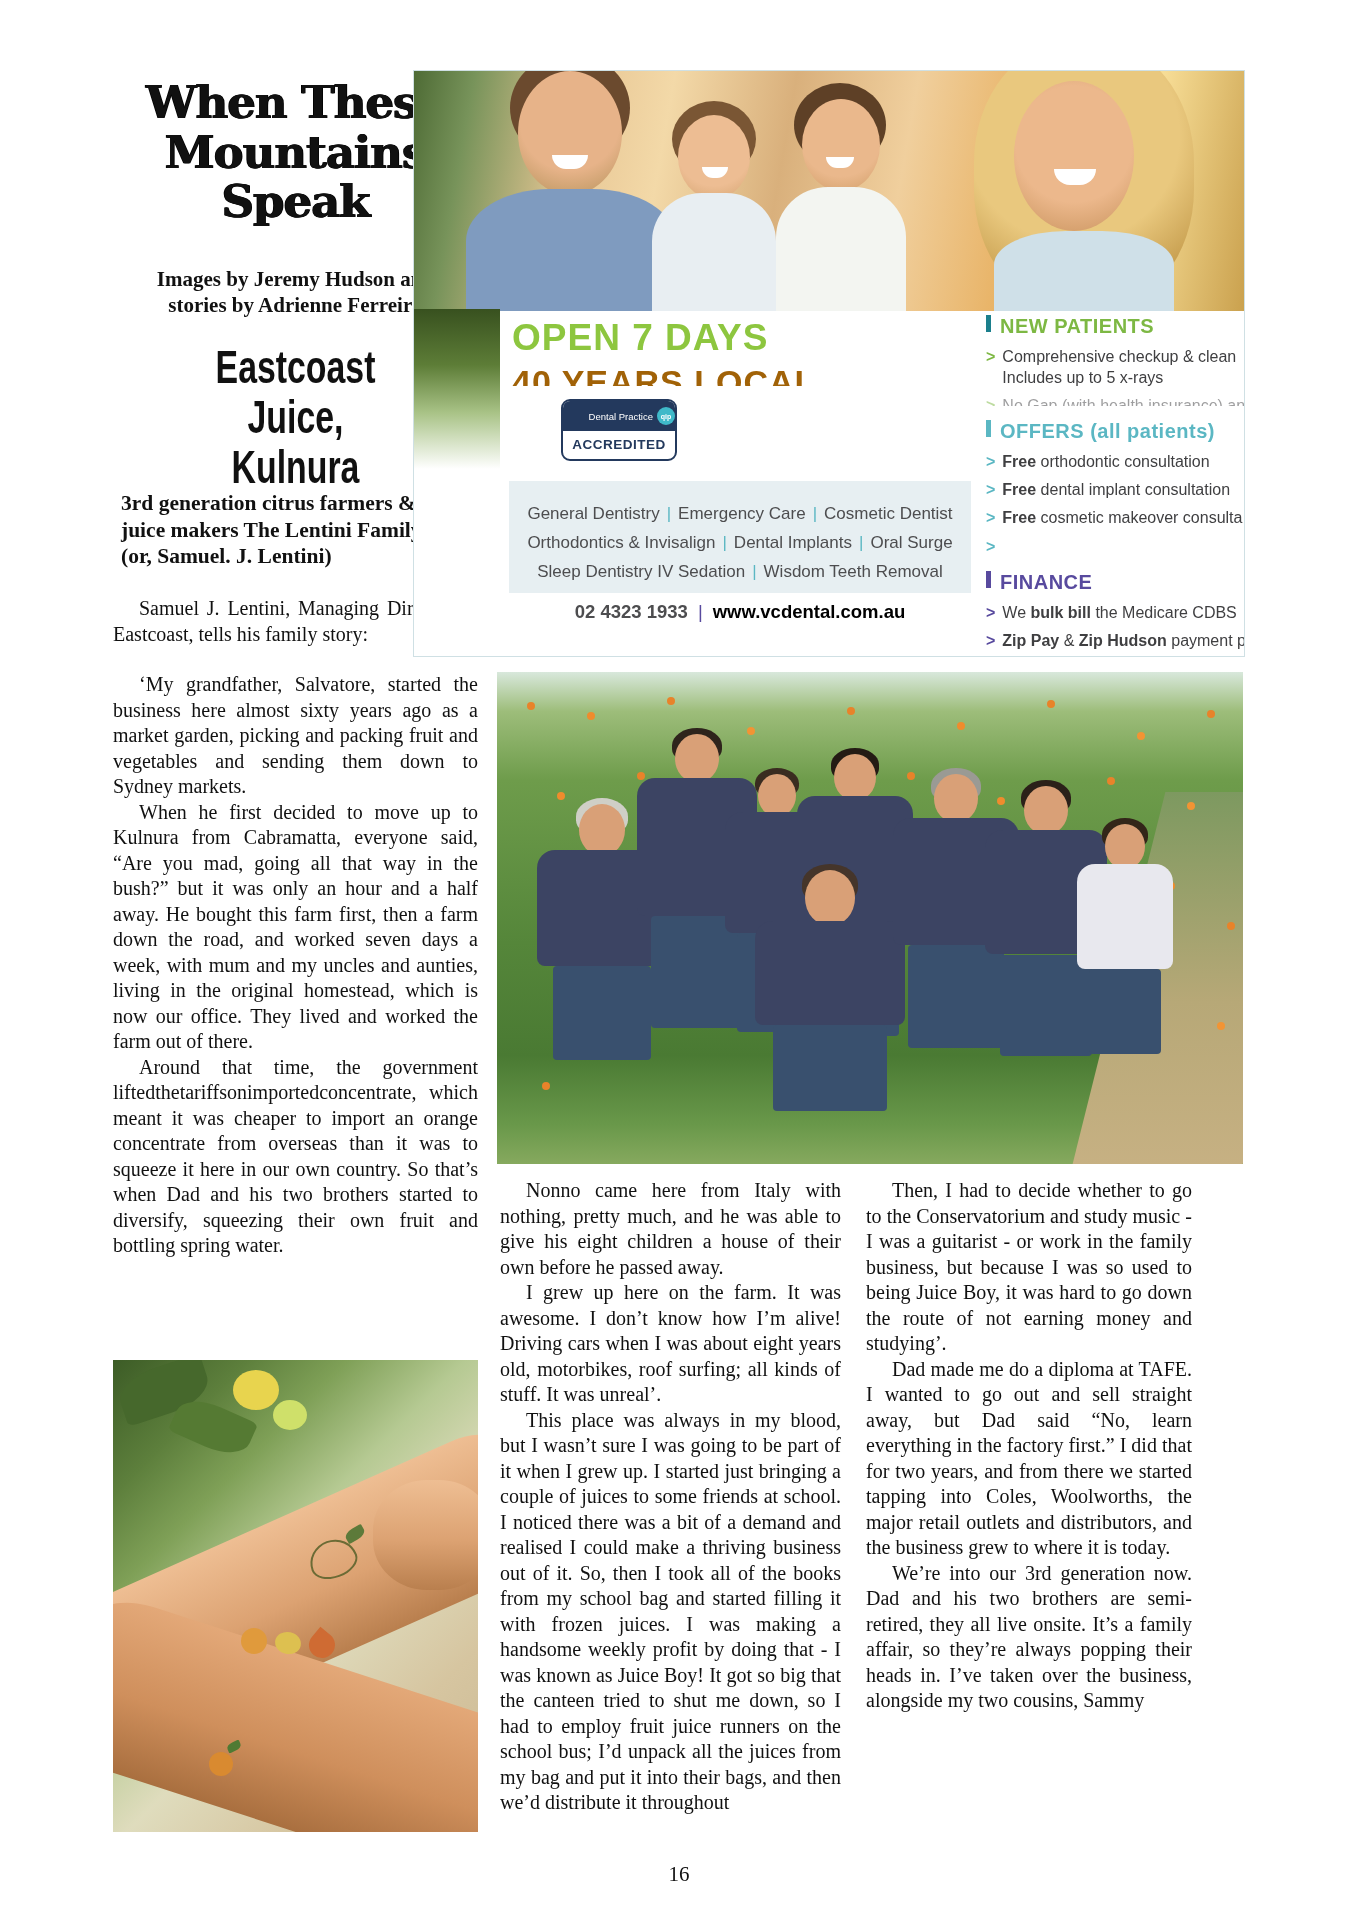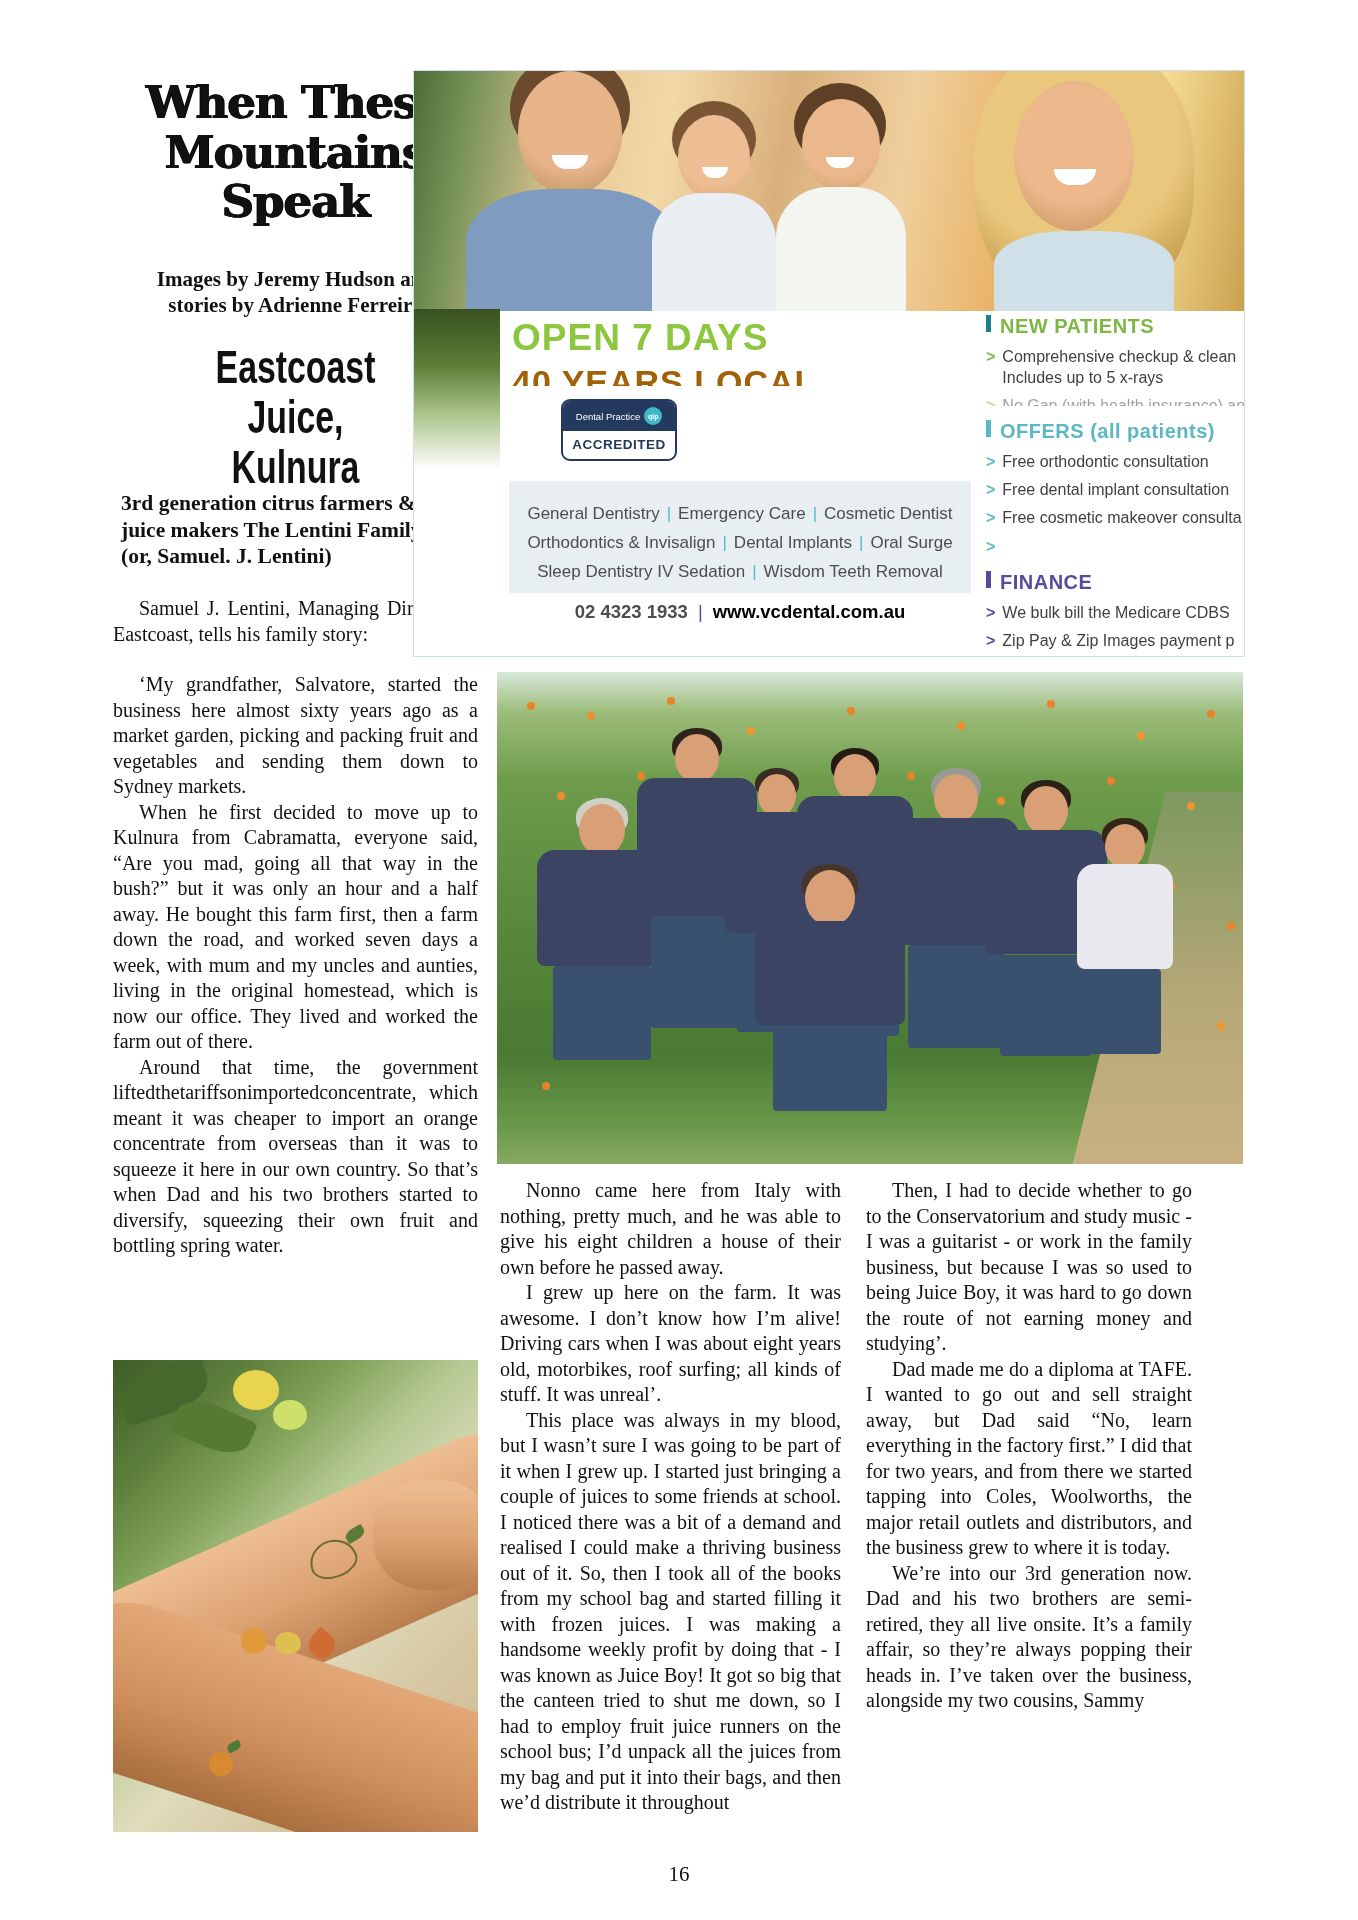--- a/index.html
+++ b/index.html
@@ -42,21 +42,21 @@
   .ad-foliage{position:absolute;left:0;top:238px;width:86px;height:160px;
       background:linear-gradient(180deg,#38511f 0%,#5d7d37 35%,#a9c387 65%,#ffffff 100%);}
   .ad-open{position:absolute;left:98px;top:246px;font-size:37px;font-weight:bold;color:#8dc63f;
       letter-spacing:1px;white-space:nowrap;}
   .ad-years-clip{position:absolute;left:98px;top:292px;width:320px;height:23px;overflow:hidden;}
   .ad-years{font-size:34px;font-weight:bold;color:#a16207;letter-spacing:1px;white-space:nowrap;}
 
   .badge{position:absolute;left:147px;top:328px;width:112px;height:58px;border-radius:9px;
       border:2px solid #23395d;background:#fff;overflow:hidden;}
   .badge-top{height:30px;background:#23395d;color:#fff;font-size:9.5px;display:flex;
-      align-items:center;justify-content:center;gap:4px;}
+      align-items:center;justify-content:flex-end;gap:4px;}
   .badge-qip{width:18px;height:18px;border-radius:50%;background:#3fb9c9;color:#fff;
       font-size:7px;display:flex;align-items:center;justify-content:center;font-weight:bold;}
   .badge-bottom{height:26px;display:flex;align-items:center;justify-content:center;
       color:#23395d;font-size:13.5px;font-weight:bold;letter-spacing:0.5px;}
 
   .ad-logo{position:absolute;left:316px;top:256px;width:220px;text-align:center;}
   .ad-logo-name{font-size:30px;font-weight:bold;color:#6d6e71;letter-spacing:2px;margin-top:4px;}
   .ad-logo-tag{font-size:15px;color:#8dc63f;letter-spacing:1px;margin-top:3px;}
 
   .ad-services{position:absolute;left:95px;top:410px;width:462px;height:112px;background:#e7eff2;
@@ -71,21 +71,21 @@
 
   .ad-right{position:absolute;left:572px;top:244px;width:258px;height:341px;overflow:hidden;}
   .ad-sec{margin-bottom:14px;}
   .ad-sec-head{font-size:20px;font-weight:bold;letter-spacing:0.5px;margin-bottom:8px;
       display:flex;white-space:nowrap;}
   .ad-sec-bar{display:inline-block;width:5px;height:17px;margin-right:9px;}
   .ad-item{font-size:16px;color:#3f3f41;line-height:1.32;margin:0 0 7px 0;display:flex;}
   .ad-item .chev{font-weight:bold;margin-right:7px;flex:0 0 auto;}
   .ad-item.clip .txt{white-space:nowrap;}
   .ad-item.faded{opacity:0.5;filter:blur(0.5px);height:11px;overflow:hidden;}
-  .ad-item .txt b{font-weight:normal;margin-top:7px;}
+  .ad-item .txt b{font-weight:bold;margin-top:7px;}
 
   
   .orchard{position:absolute;left:497px;top:672px;width:746px;height:492px;overflow:hidden;
       background:linear-gradient(180deg,#d8e8dc 0%,#9dbd7a 8%,#6e9c4b 22%,#55863a 55%,#4a7a33 78%,#69984a 92%,#86a95e 100%);}
   .or-path{position:absolute;right:-40px;top:120px;width:170px;height:420px;
       background:linear-gradient(180deg,#7d9960 0%,#b7a877 50%,#cbb386 100%);transform:skewX(-14deg);}
   .or-fruit{position:absolute;left:30px;top:30px;width:8px;height:8px;border-radius:50%;background:#e8832a;
       box-shadow:60px 10px #ef8c2d,140px -5px #e8832a,220px 25px #f29434,320px 5px #e8832a,
       430px 20px #ef8c2d,520px -2px #e8832a,610px 30px #f29434,680px 8px #e8832a,
       30px 90px #ef8c2d,110px 70px #e8832a,250px 95px #f29434,380px 70px #e8832a,470px 95px #ef8c2d,
@@ -222,21 +222,21 @@
           </div>
         </div>
         <div class="ad-sec" data-interactable="false">
           <div class="ad-sec-head" data-interactable="false" style="color: rgb(88, 74, 158);"><span class="ad-sec-bar" data-interactable="false" style="background: rgb(88, 74, 158);"></span>FINANCE</div>
           <div class="ad-item" data-interactable="false">
             <span class="chev" data-interactable="false" style="color: rgb(88, 74, 158);">&gt;</span>
             <span class="txt"><span>We </span><b>bulk bill</b><span> the Medicare CDBS</span></span>
           </div>
           <div class="ad-item clip" data-interactable="false">
             <span class="chev" data-interactable="false" style="color: rgb(88, 74, 158);">&gt;</span>
-            <span class="txt"><b>Zip Pay</b><span> &amp; </span><b>Zip Images</b><span> payment p</span></span>
+            <span class="txt"><b>Zip Pay</b><span> &amp; </span><b>Zip Hudson</b><span> payment p</span></span>
           </div>
         </div>
       </div>
   </div>
 
   <div class="orchard" data-interactable="false" aria-label="The Lentini family in navy polo shirts standing among mandarin trees">
     <div class="or-path" data-interactable="false"></div>
     <div class="or-fruit" data-interactable="false"></div>
     <div id="orchardPeople" data-interactable="false">
         <div class="fig-person" data-interactable="false" style="left: 40px; top: 130px; width: 130px; height: 256px;">

